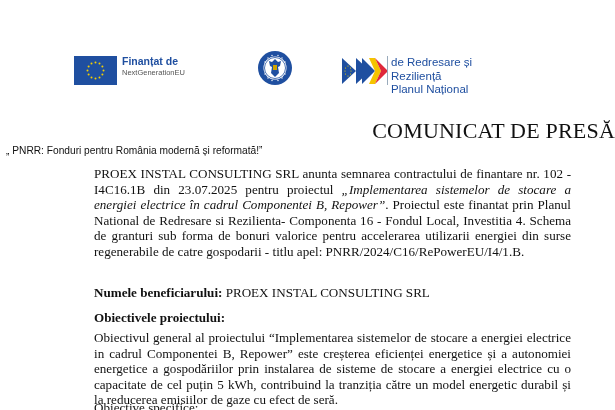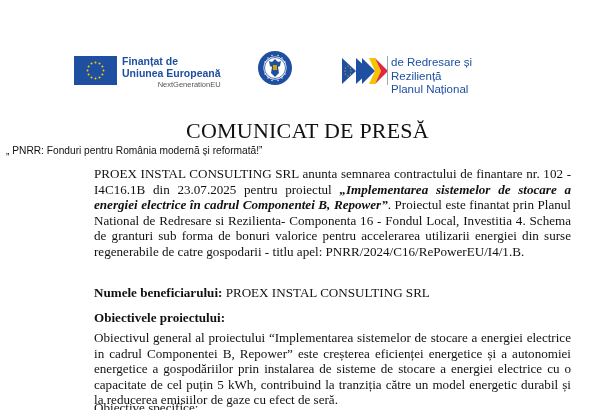--- a/index.html
+++ b/index.html
@@ -7,29 +7,29 @@
   .logo-bar { position:absolute; left:0; top:0; width:499px; height:100px; }
   .eu-flag { position:absolute; left:74px; top:56px; width:43px; height:29px; background:#1f4fa0; }
   .eu-text { position:absolute; left:122px; top:55px; font-family:"Liberation Sans", sans-serif; }
   .eu-text .l1, .eu-text .l2 { display:block; font-size:10.5px; font-weight:bold; color:#1f4fa0; line-height:12px; }
   .eu-text .l3 { display:block; font-size:7.5px; color:#555; line-height:11px;text-align:right; }
   .gov-seal { position:absolute; left:257px; top:50px; width:36px; height:36px; }
   .pnrr-logo { position:absolute; left:342px; top:57px; width:46px; height:28px; }
   .pnrr-divider { position:absolute; left:387px; top:56px; width:1px; height:29px; background:#9ab; }
   .pnrr-text { position:absolute; left:391px; top:56px; font-family:"Liberation Sans", sans-serif; font-size:11.5px; color:#1f4fa0; line-height:13.5px; font-weight:500; }
   .pnrr-text span { display:block; }
-  .title { position:absolute; left:0; width:615px; top:118px; text-align:center; font-size:22px; letter-spacing:0.2px; color:#111; }
+  .title { position:absolute; left:0; width:615px; top:118px; text-align:right; font-size:22px; letter-spacing:0.2px; color:#111; }
   .subtitle { position:absolute; left:0; width:615px; top:145px; text-align:left; font-family:"Liberation Sans", sans-serif; font-size:10.2px; color:#111; padding-left:6px; box-sizing:border-box; }
   .body-text { position:absolute; left:94px; width:477px; font-size:13.1px; line-height:15.6px; text-align:justify; }
   .p1 { top:166px; }
   .benef { top:285px; }
   .obj-head { top:310px; font-weight:bold; }
   .obj-body { top:330px; }
   .obj-spec { top:400px; }
-  .bi { font-weight:bold; font-style:italic; }
+  .bi { font-weight:normal; font-style:italic; }
   b { font-weight:bold; }
 </style>
 </head>
 <body>
 
 <div class="logo-bar">
   <div class="eu-flag">
     <svg width="43" height="29" viewBox="0 0 43 29">
       <rect width="43" height="29" fill="#1f4fa0"></rect>
       <g fill="#f5d000">
@@ -43,21 +43,20 @@
         <circle cx="17.5" cy="21.4" r="1"></circle>
         <circle cx="14.6" cy="18.5" r="1"></circle>
         <circle cx="13.5" cy="14.5" r="1"></circle>
         <circle cx="14.6" cy="10.5" r="1"></circle>
         <circle cx="17.5" cy="7.6" r="1"></circle>
       </g>
     </svg>
   </div>
   <div class="eu-text">
     <span class="l1">Finanțat de</span>
-    <span class="l2">Uniunea Europeană</span>
     <span class="l3">NextGenerationEU</span>
   </div>
 
   <div class="gov-seal">
     <svg width="36" height="36" viewBox="0 0 36 36">
       <circle cx="18" cy="18" r="17" fill="#1f4fa0"></circle>
       <circle cx="18" cy="18" r="11.5" fill="#ffffff"></circle>
       <circle cx="18" cy="18" r="10.5" fill="none" stroke="#1f4fa0" stroke-width="0.8"></circle>
       <path d="M18 9 L21 12 L24 11 L23 16 L21 17 L22 23 L18 27 L14 23 L15 17 L13 16 L12 11 L15 12 Z" fill="#1f4fa0"></path>
       <rect x="16" y="15" width="4" height="5" fill="#d0a400"></rect>

